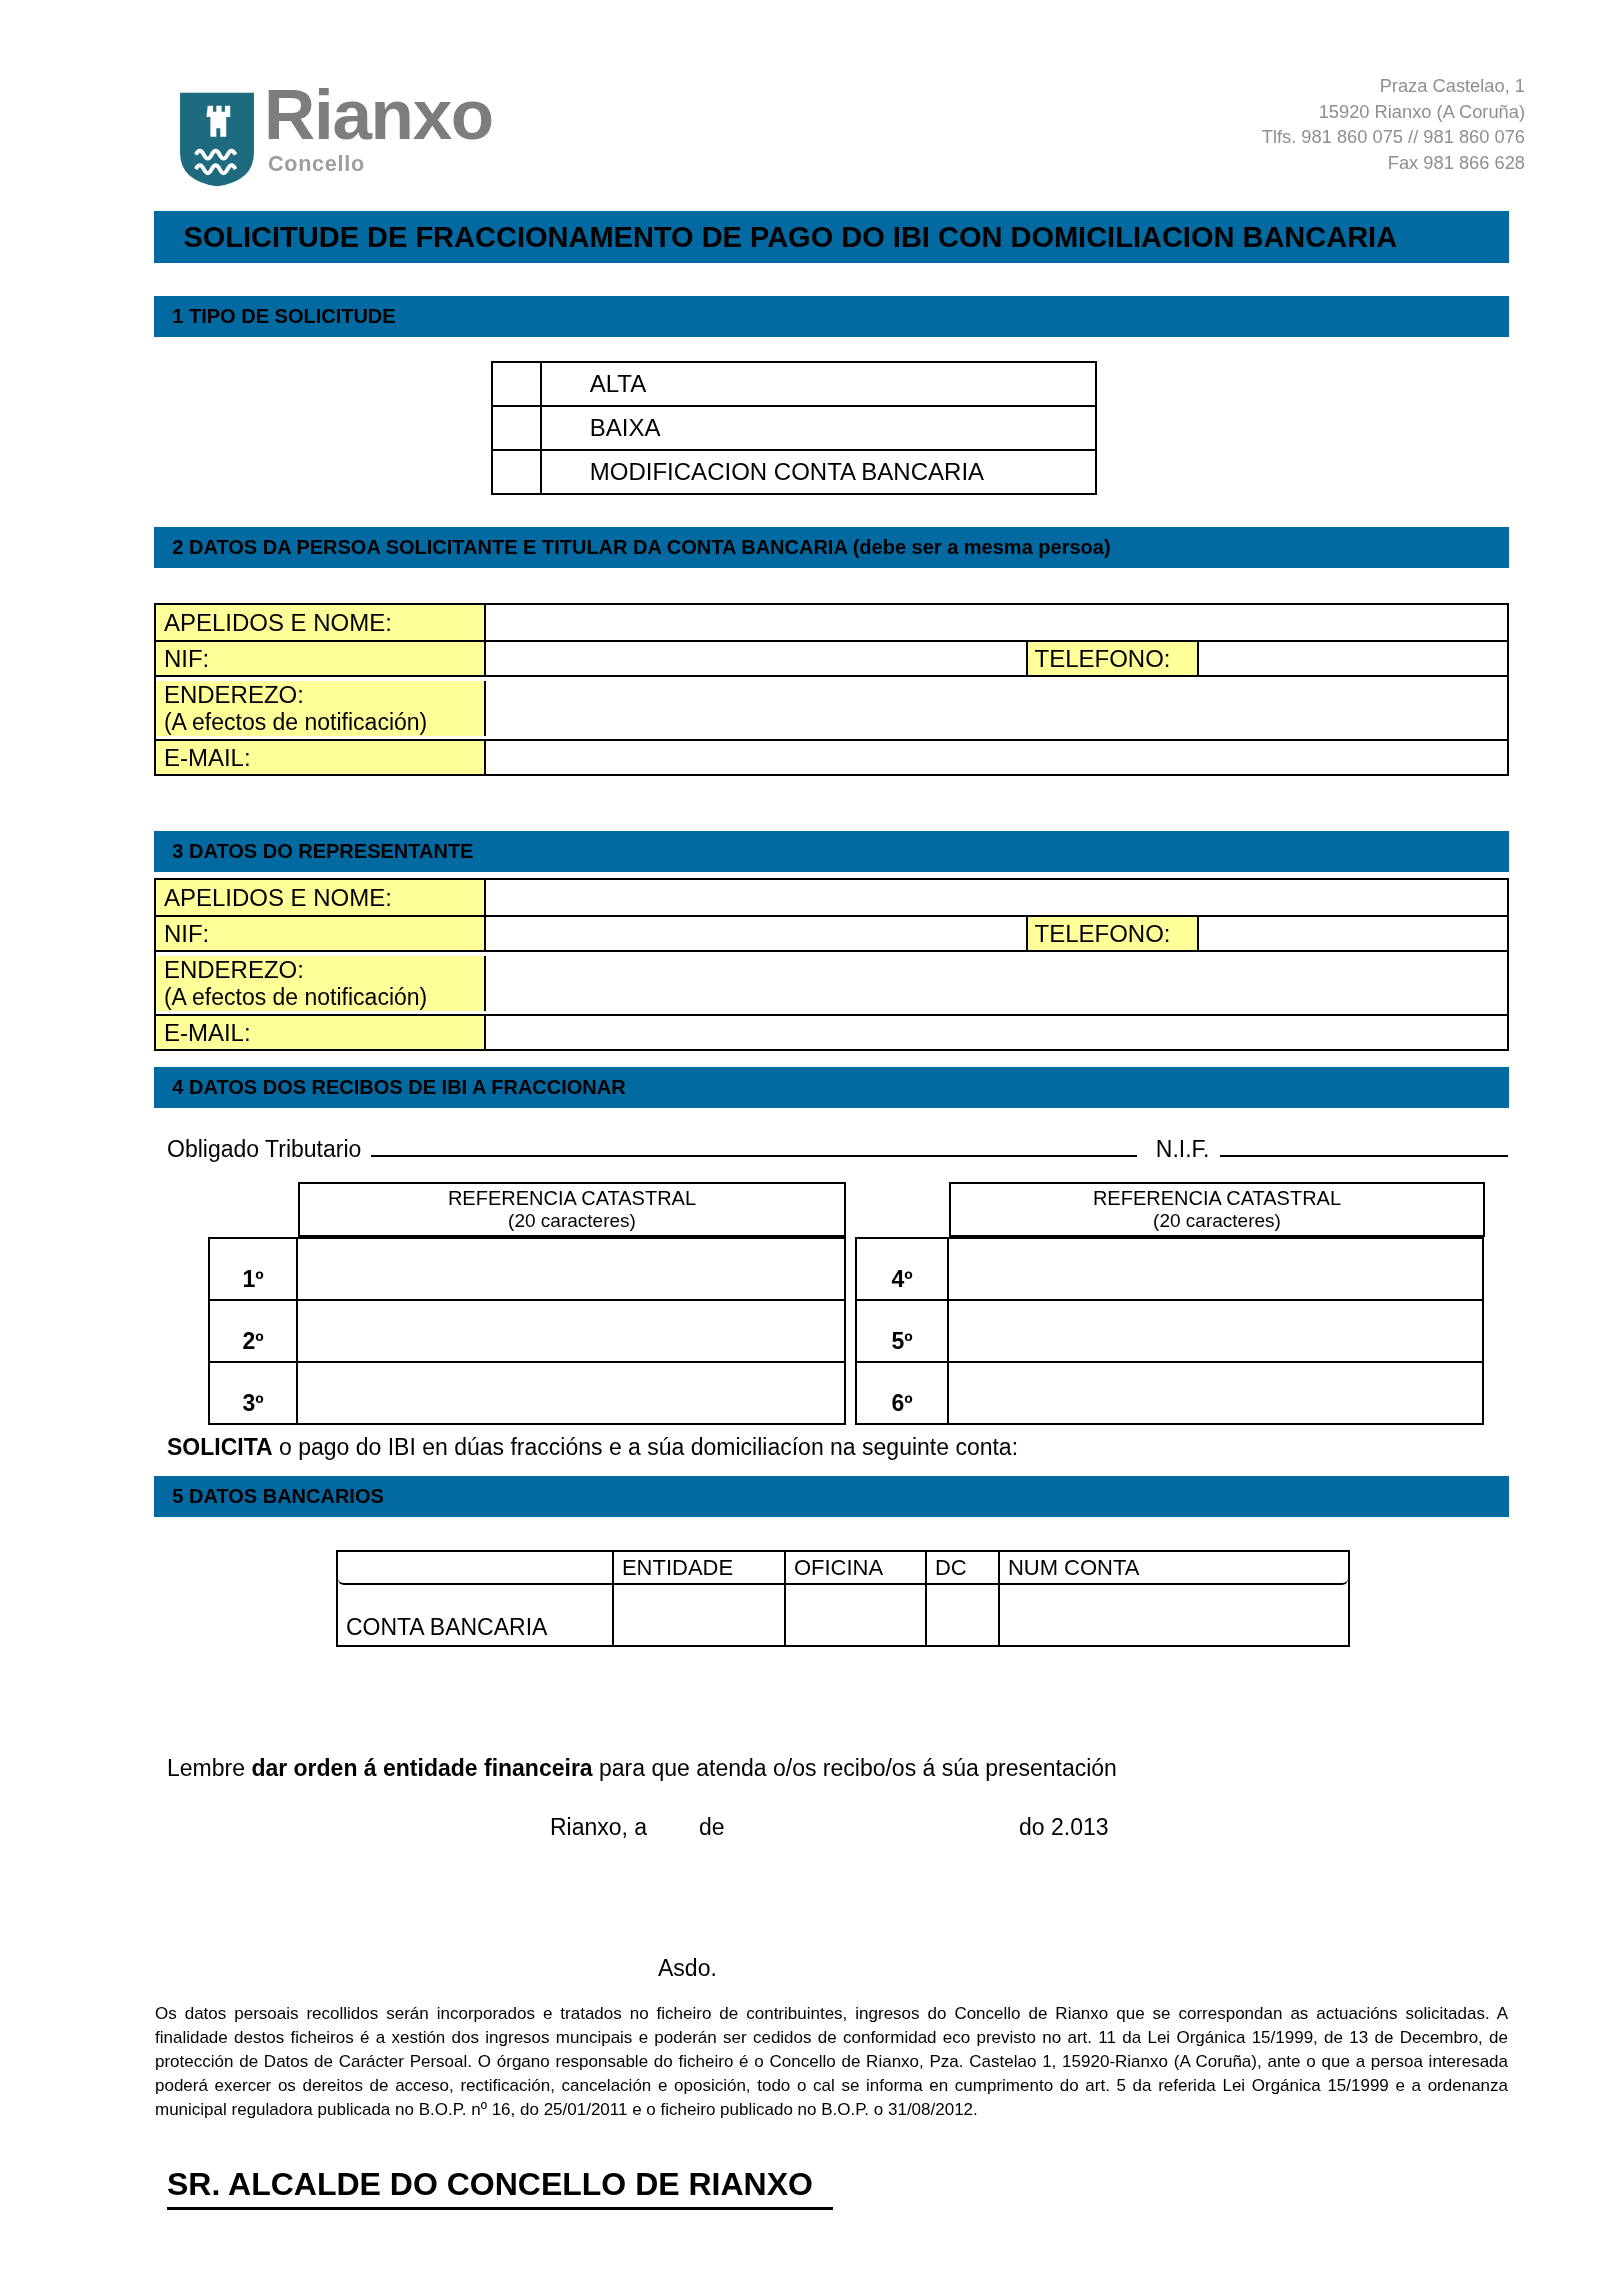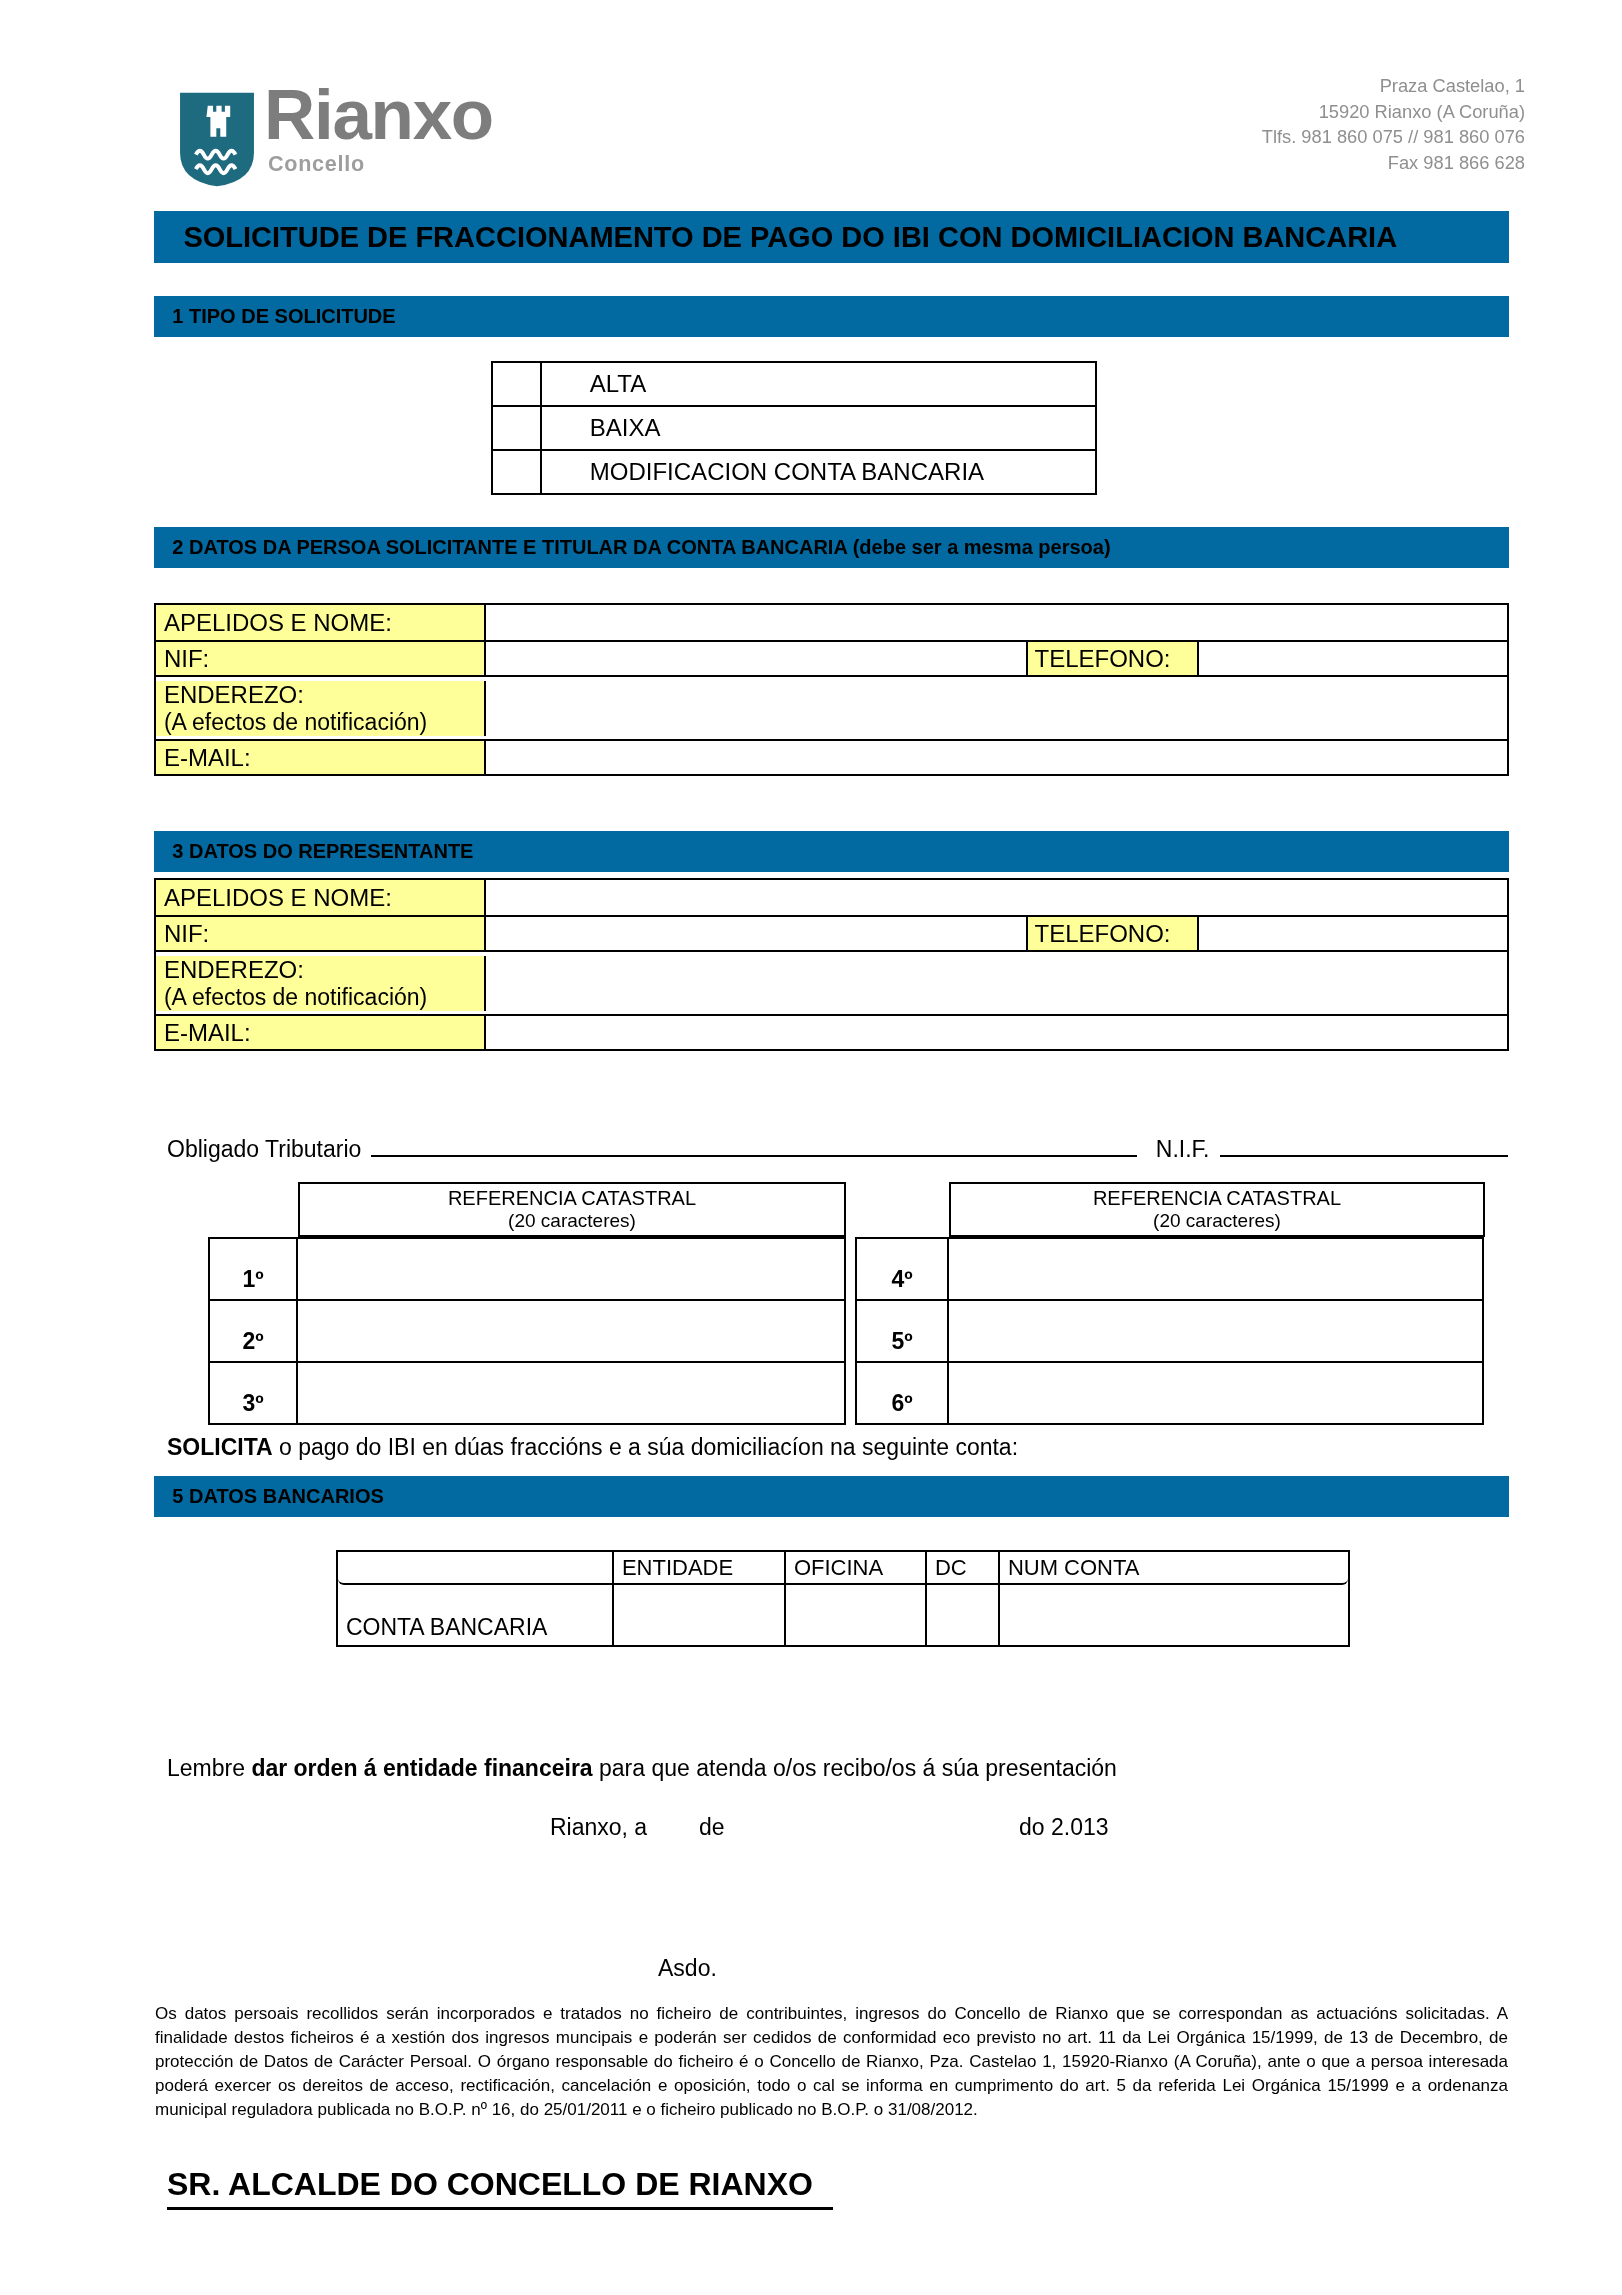--- a/index.html
+++ b/index.html
@@ -158,20 +158,21 @@
         <div class="sub">(A efectos de notificación)</div>
       </div>
       <div class="pvalue"></div>
     </div>
     <div class="prow r-s">
       <div class="plabel">E-MAIL:</div>
       <div class="pvalue"></div>
     </div>
   </div>
 
+  <div class="bar sec-bar" style="top:1067px;">4 DATOS DOS RECIBOS DE IBI A FRACCIONAR</div>
   <div class="obl">
     <span>Obligado Tributario</span>
     <span class="uline grow"></span>
     <span class="niflab">N.I.F.</span>
     <span class="uline nif"></span>
   </div>
 
   <div class="cat-head" style="left:298px;width:548px;">
     <div class="l1">REFERENCIA CATASTRAL</div>
     <div class="l2">(20 caracteres)</div>

